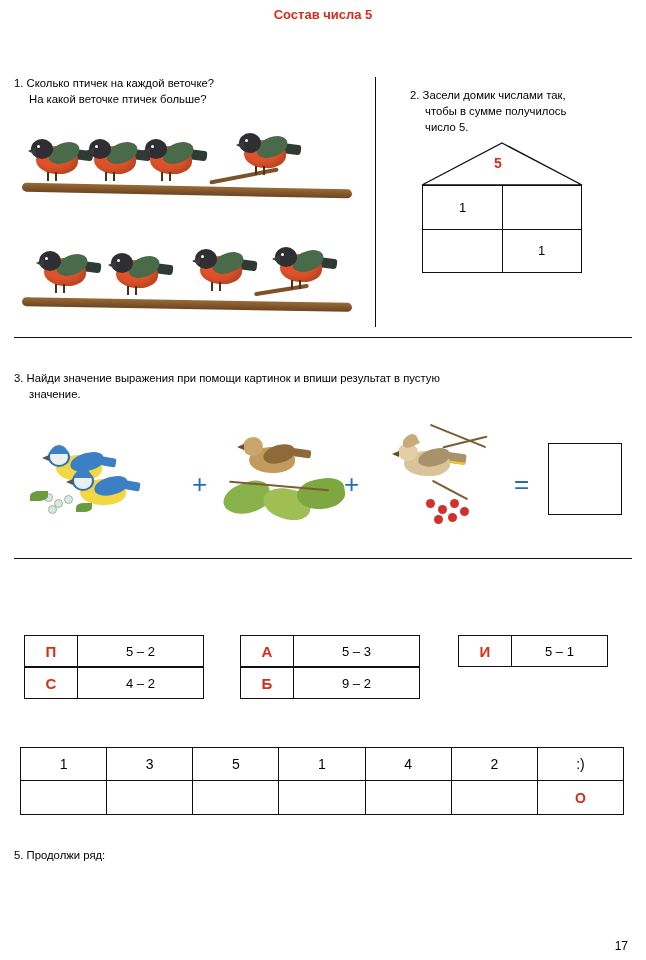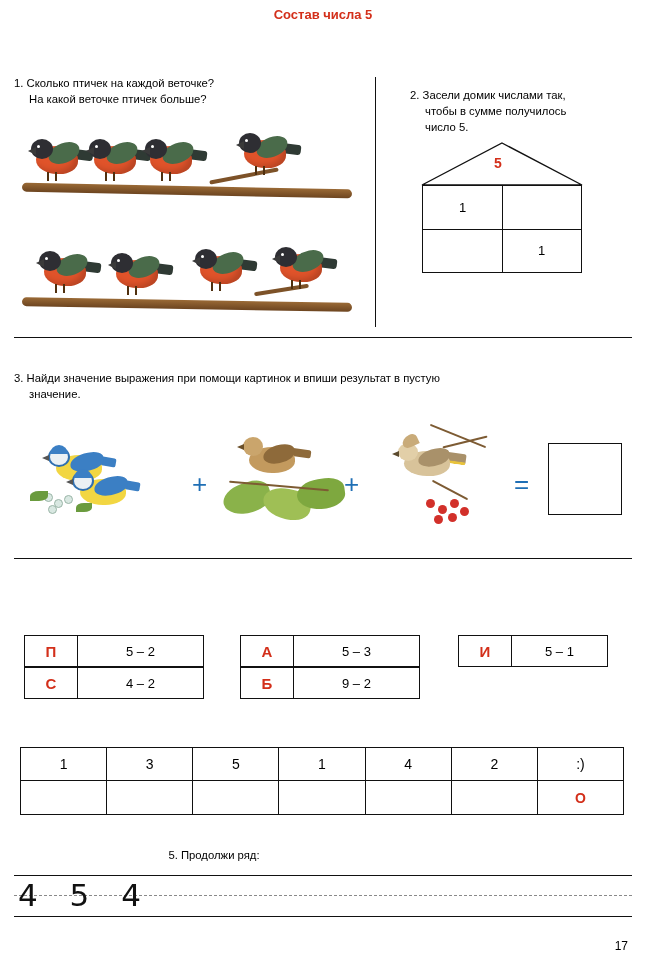--- a/index.html
+++ b/index.html
@@ -710,26 +710,20 @@
       <div class="cell"></div>
       <div class="cell"></div>
       <div class="cell"></div>
       <div class="cell"></div>
       <div class="cell"></div>
       <div class="cell"></div>
       <div class="cell red">О</div>
     </div>
   </div>
 
-  <div class="task" style="left:14px; top:840px; width:400px;text-align:center;">
+  <div class="task" style="left:14px; top:840px; width:400px;">
     <span>5.</span>
     <span>Продолжи ряд:</span>
   </div>
 
-  <div class="writing">
-    <div class="wline" style="top:0px;"></div>
-    <div class="wline dashed" style="top:20px;"></div>
-    <div class="wline" style="top:41px;"></div>
-    <div class="digits">4 5 4</div>
-  </div>
 
   <div class="pagenum">17</div>
 </div>
 
 </body></html>

